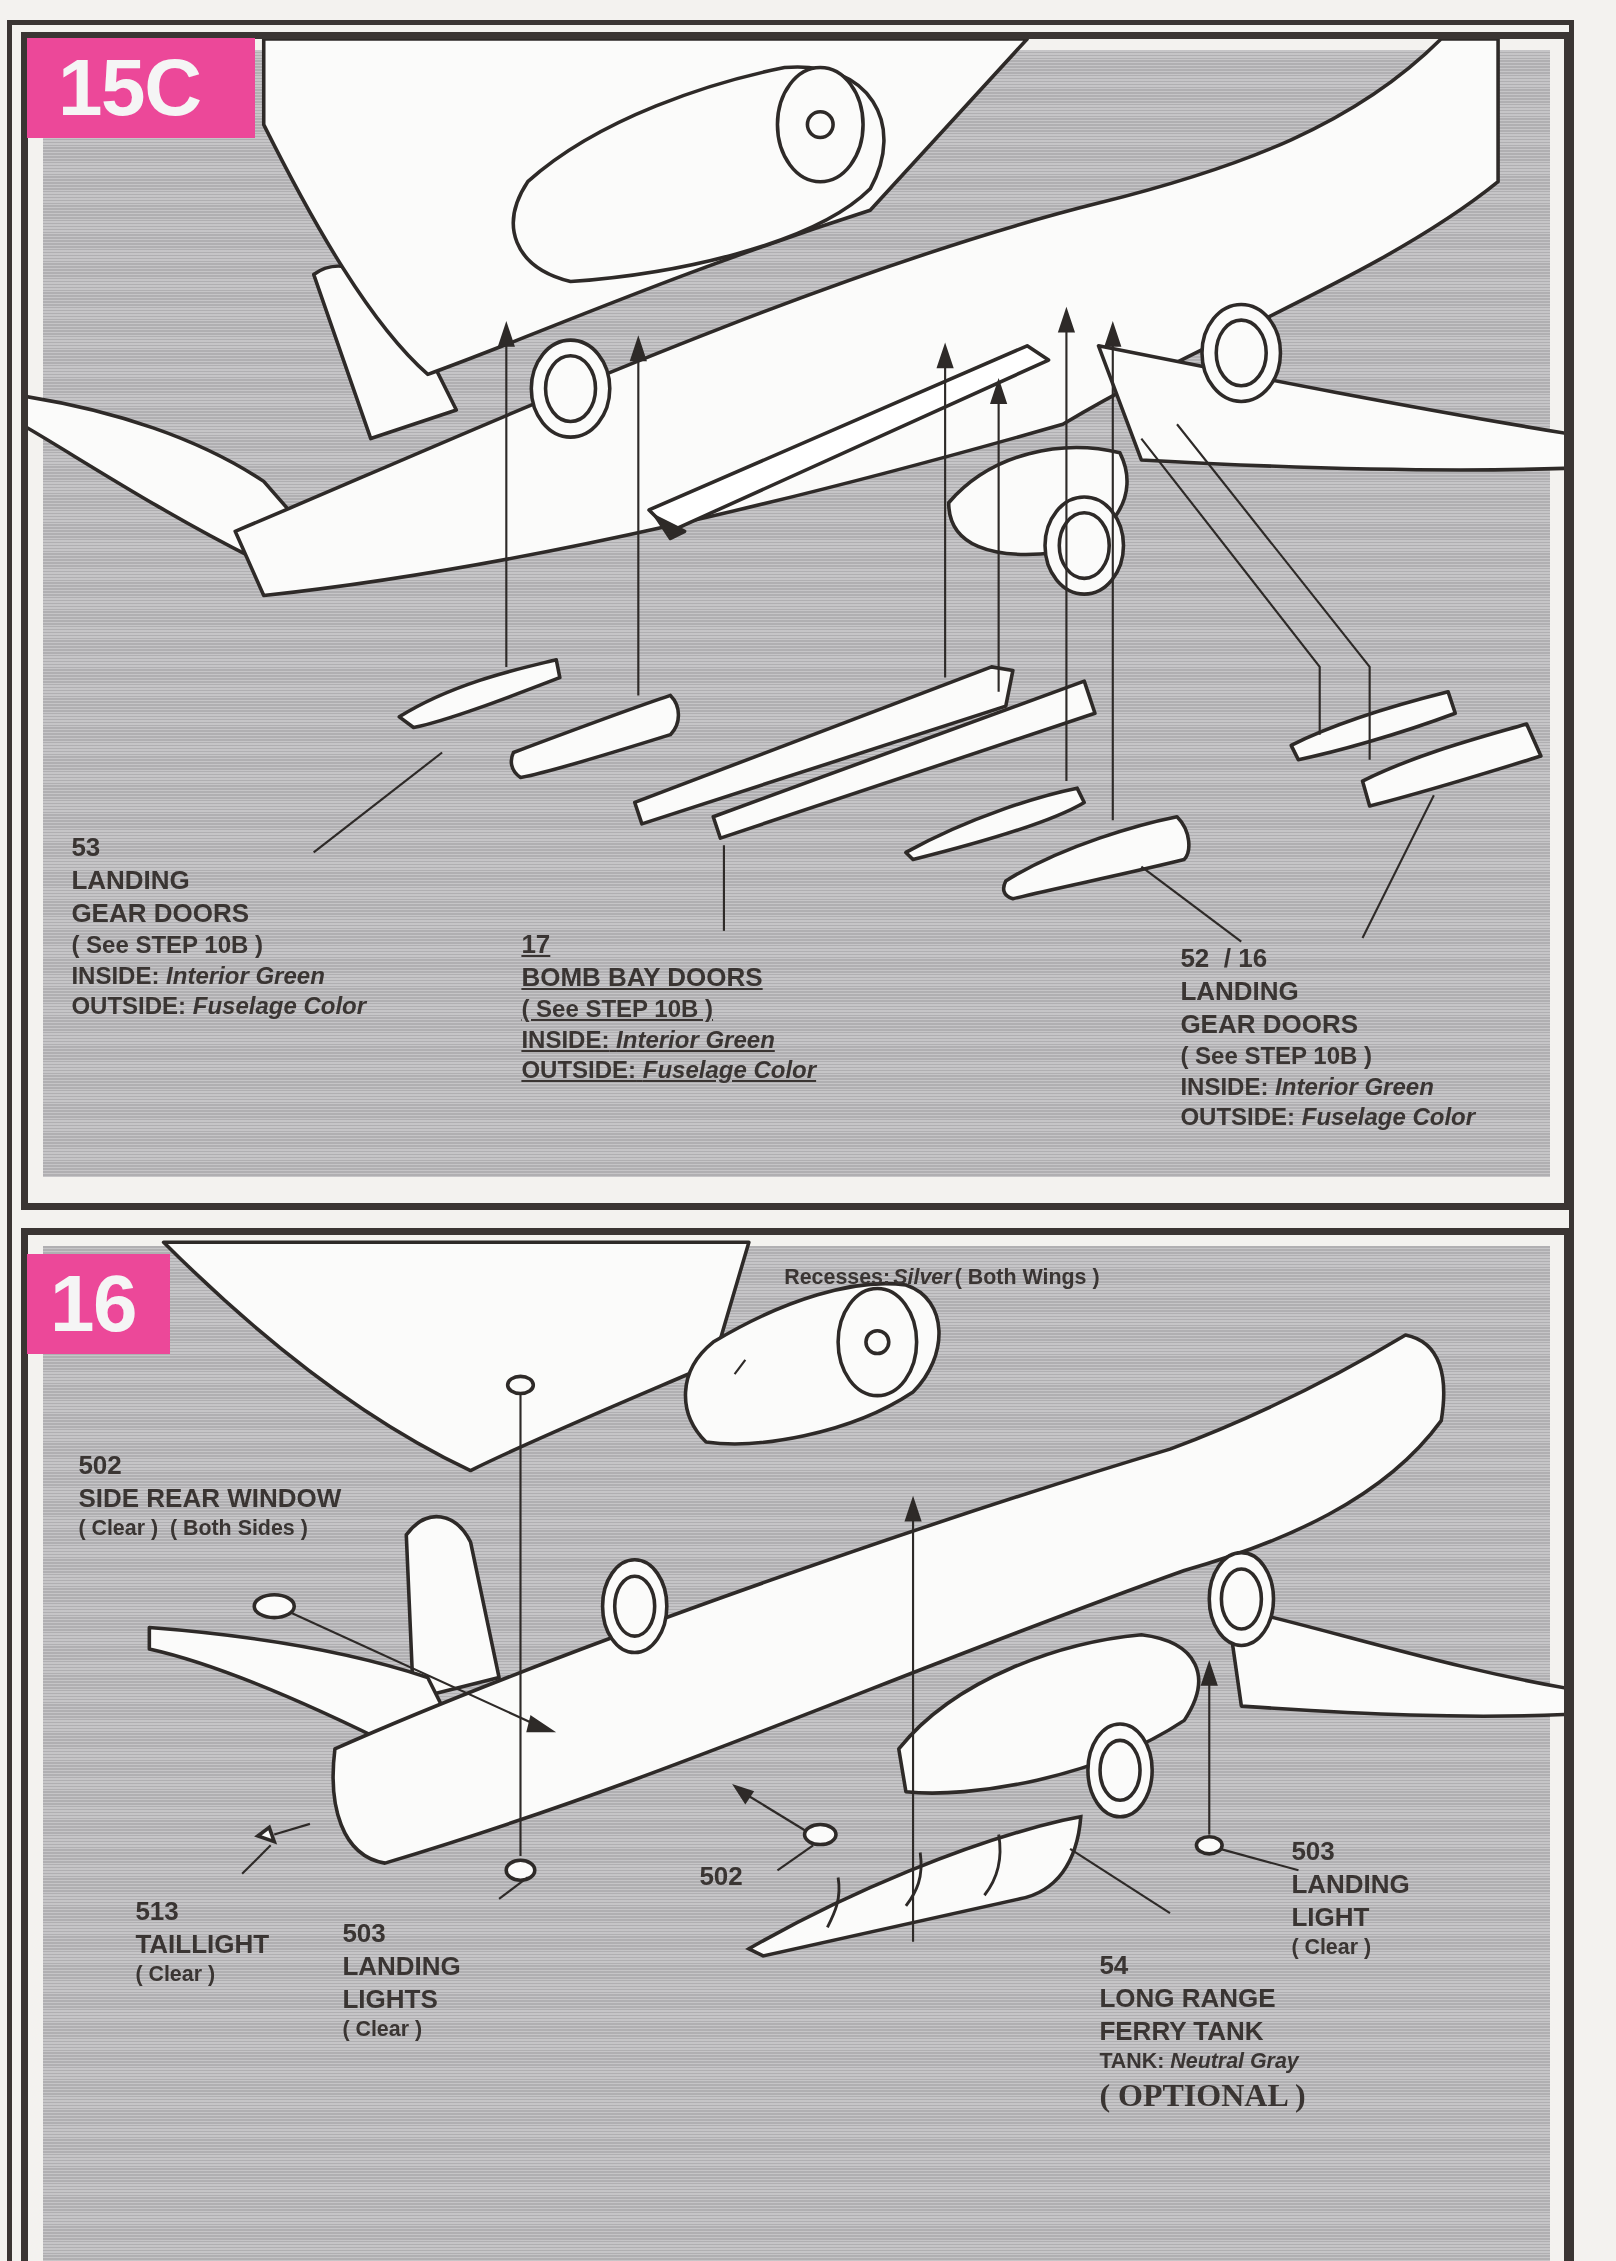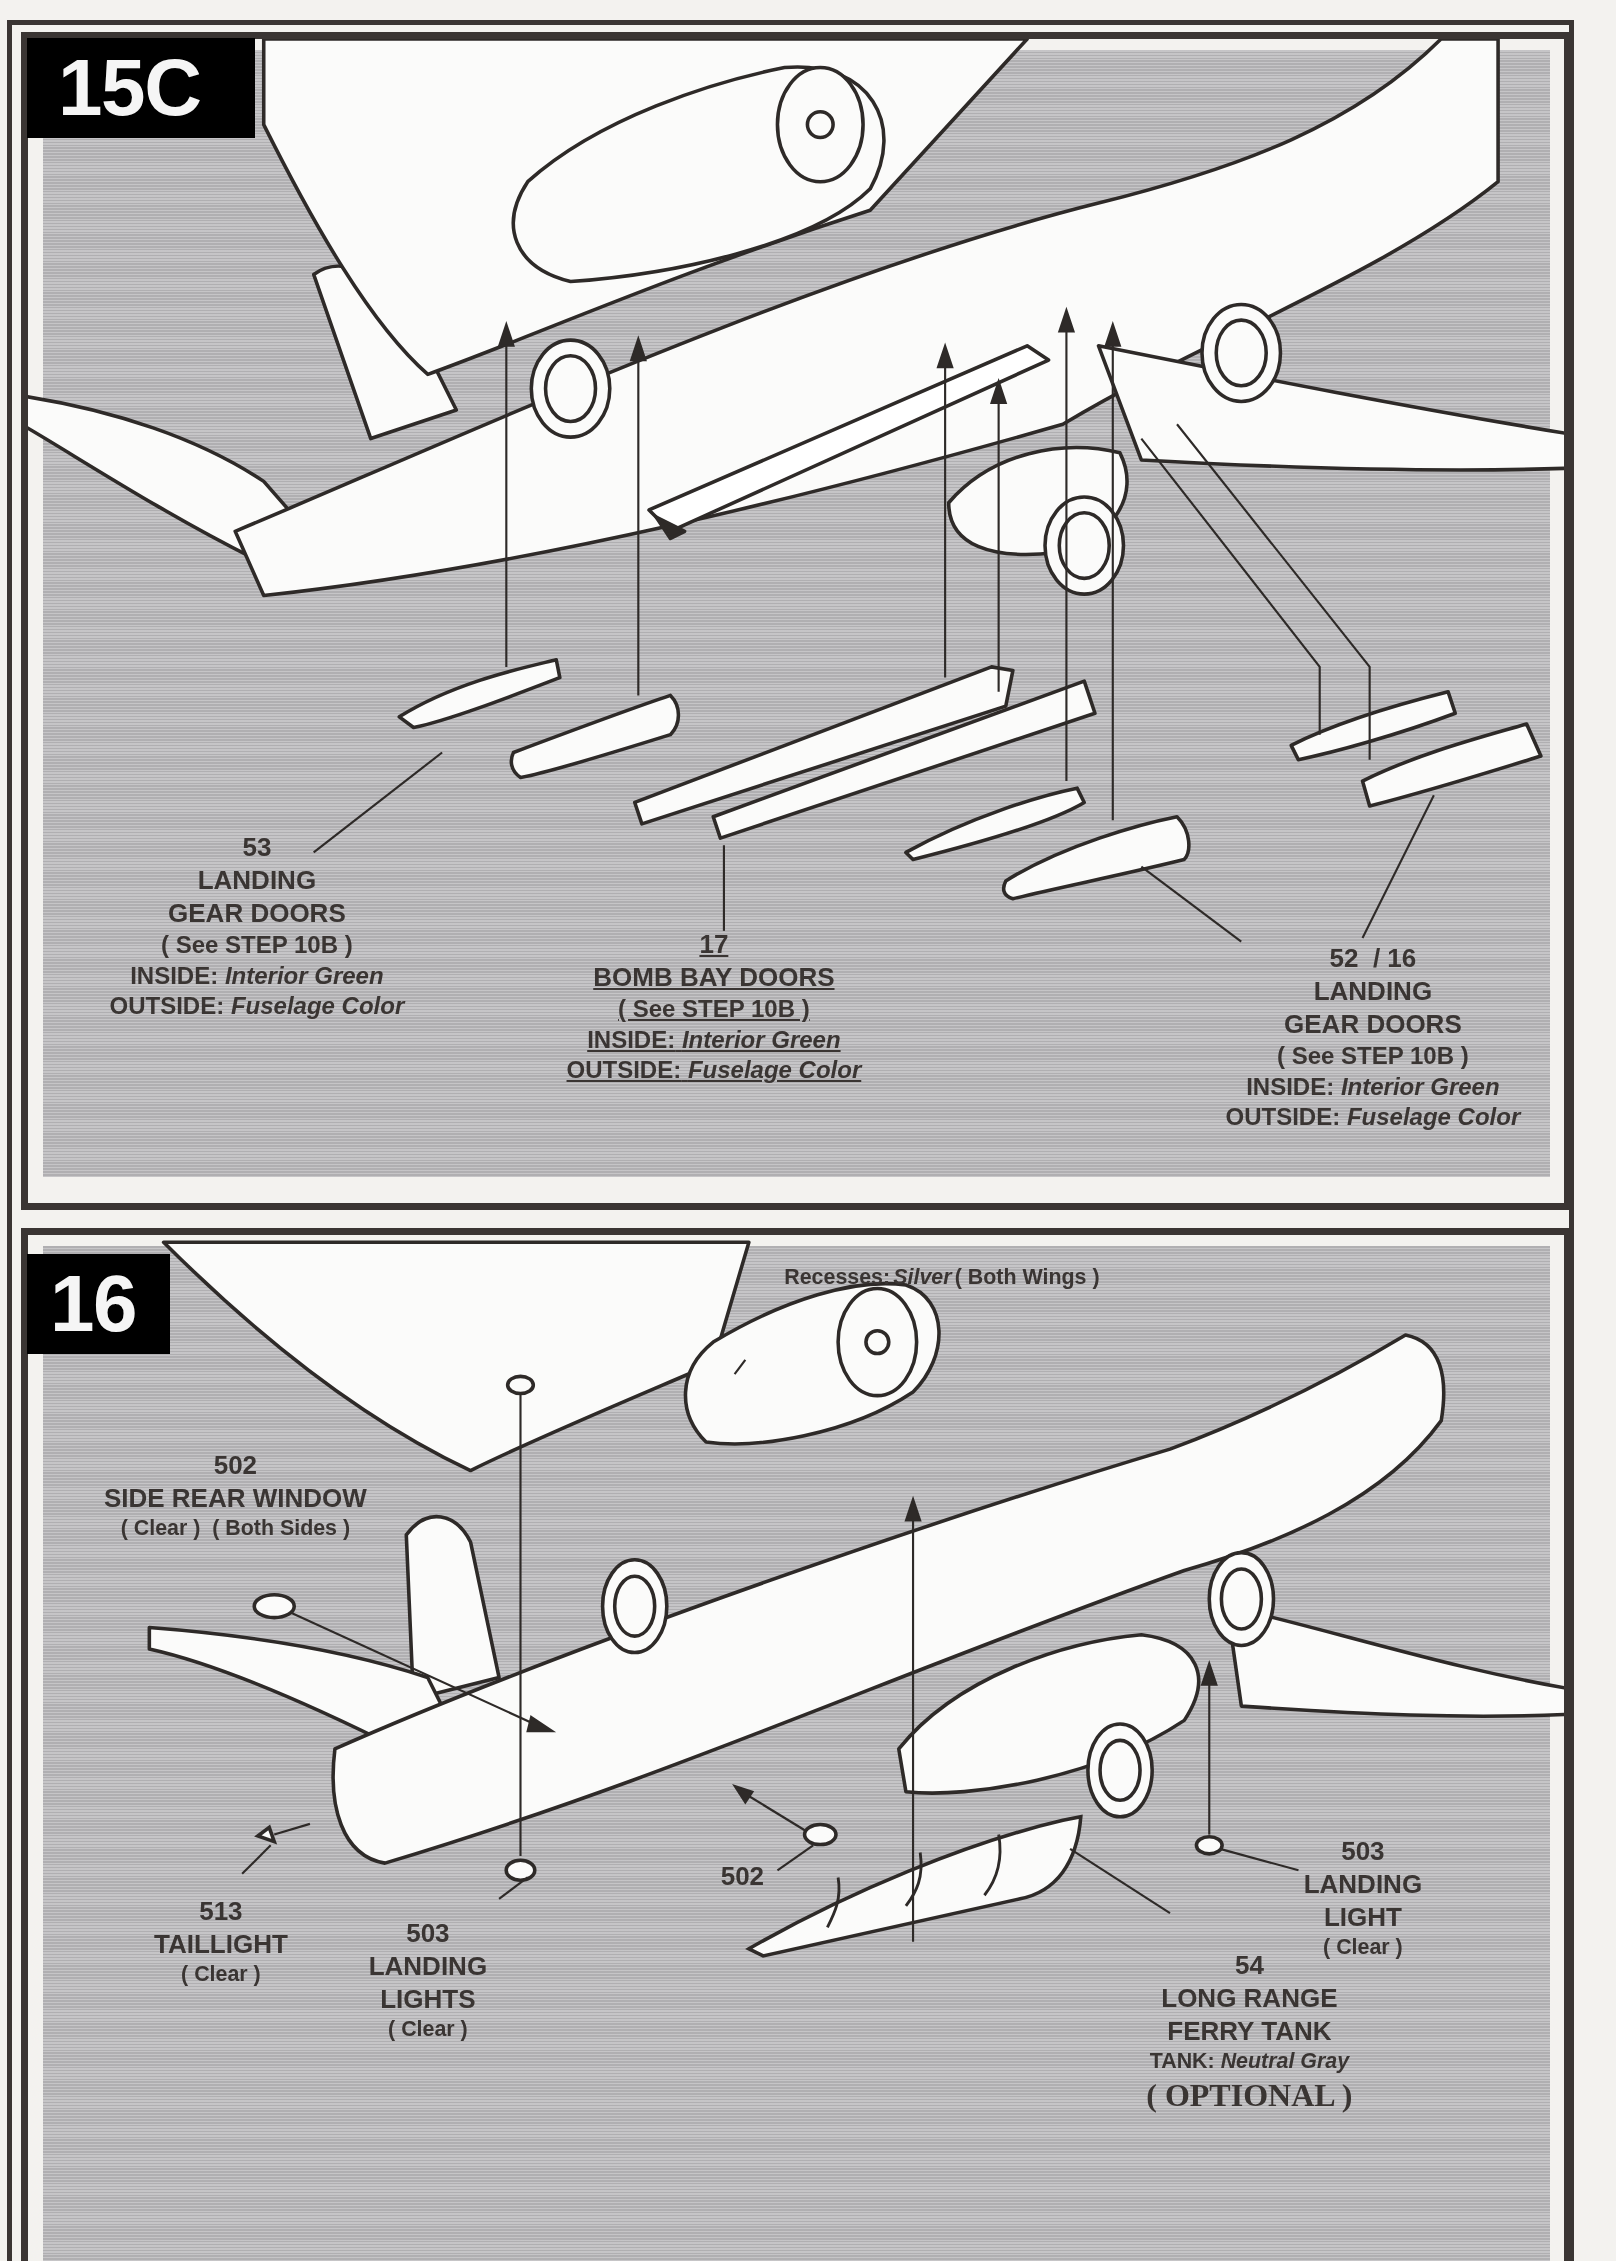--- a/index.html
+++ b/index.html
@@ -5,26 +5,26 @@
   html,body{margin:0;padding:0;}
   body{width:1617px;height:2261px;background:#f3f2ef;position:relative;overflow:hidden;font-family:"Liberation Sans",sans-serif;color:#3a3533;}
   .outer-frame{position:absolute;left:7.1px;top:20px;width:1567px;height:2256px;border-left:5.7px solid #3a3533;border-right:5.7px solid #3a3533;border-top:5.7px solid #3a3533;box-sizing:border-box;}
   .panel{position:absolute;left:21.4px;width:1550px;border:7.1px solid #3a3533;box-sizing:border-box;background:#f3f2ef;}
   .panel-a{top:32px;height:1178px;}
   .panel-b{top:1228px;height:1042px;border-bottom:none;}
   .panel-bg{position:absolute;left:14.3px;right:14.3px;background:#b9b8bb;
     background-image:repeating-linear-gradient(0deg,rgba(255,255,255,0.18) 0 1.4px,rgba(0,0,0,0.05) 1.4px 2.9px);}
   .panel-a .panel-bg{top:11.4px;bottom:26px;}
   .panel-b .panel-bg{top:11.4px;bottom:0;}
-  .step-badge{position:absolute;left:-1.4px;top:-1.4px;background:#000000;color:#f5f5f5;font-weight:bold;
+  .step-badge{position:absolute;left:-1.4px;top:-1.4px;background:#ec4899;color:#f5f5f5;font-weight:bold;
     font-family:"Liberation Sans",sans-serif;letter-spacing:-1.4px;z-index:5;}
   .panel-a .step-badge{width:228px;height:100px;font-size:80px;line-height:100px;padding-left:31px;box-sizing:border-box;}
   .panel-b .step-badge{width:143px;height:100px;font-size:80px;line-height:100px;padding-left:23px;box-sizing:border-box;margin-top:20px;}
   svg.art{position:absolute;left:0;top:0;z-index:2;}
-  .callout{position:absolute;text-align:center;font-weight:bold;color:#3a3533;z-index:4;line-height:1.27;}
+  .callout{position:absolute;text-align:left;font-weight:bold;color:#3a3533;z-index:4;line-height:1.27;}
   .callout .num{font-size:26px;}
   .callout .title{font-size:26px;}
   .callout .note{font-size:24px;}
   .callout .small{font-size:21.4px;}
   .callout i{font-style:italic;}
   .callout .big{font-size:32px;font-family:Liberation Serif, serif;}
 </style>
 </head>
 <body>
 

